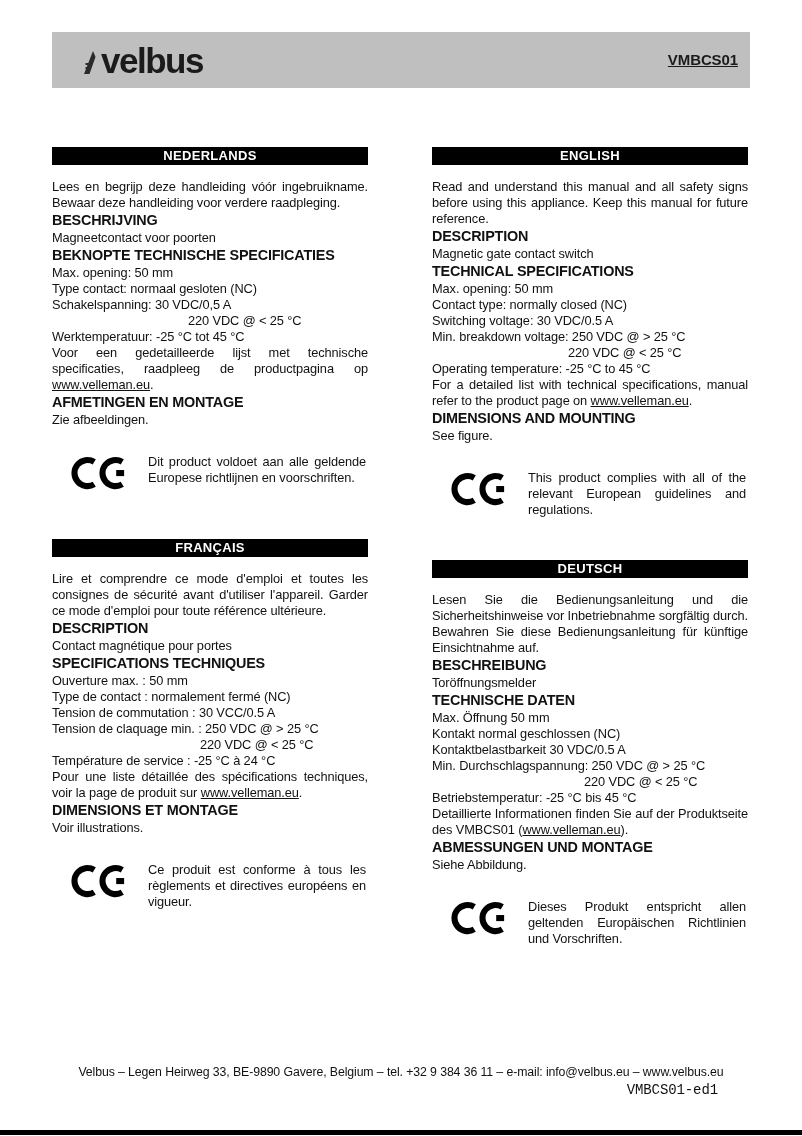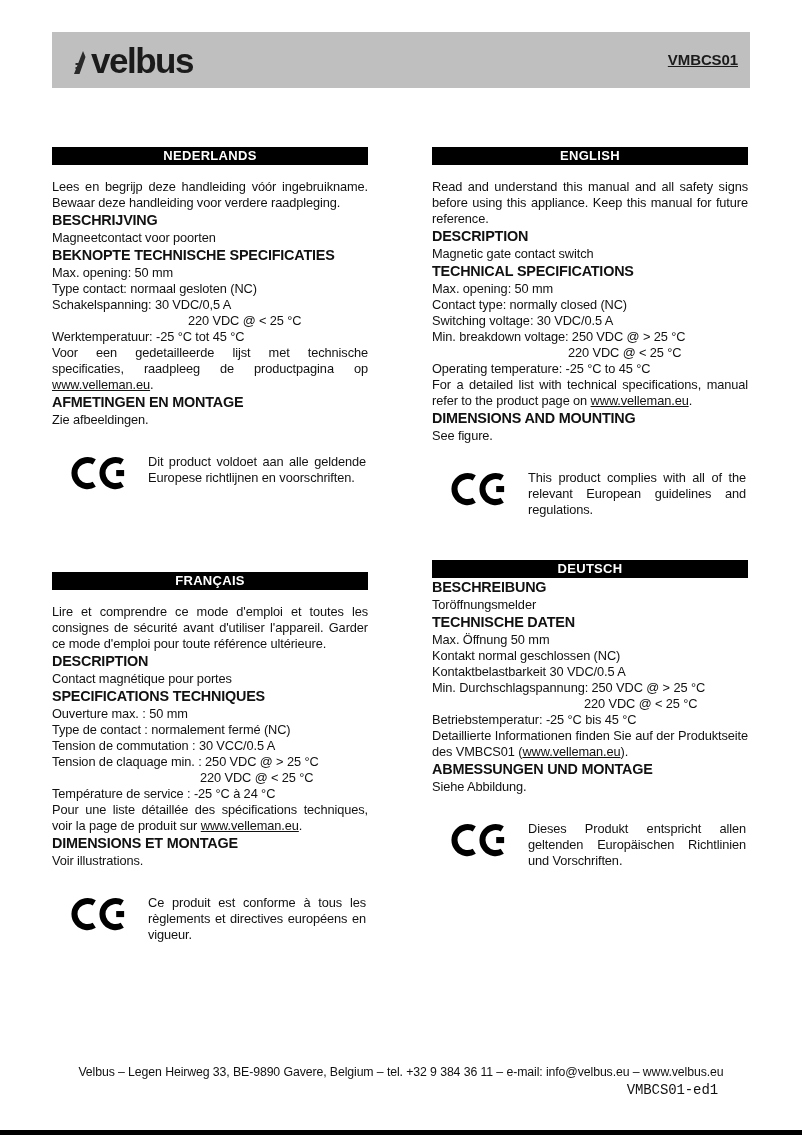--- a/index.html
+++ b/index.html
@@ -9,34 +9,34 @@
     background:#ffffff;color:#111;
     font-family:"Liberation Sans",sans-serif;
     font-size:12.8px;line-height:16px;letter-spacing:-0.1px;
   }
   
   .banner{
     position:absolute;left:52px;top:32px;width:698px;height:56px;
     background:var(--banner-gray,#bfbfbf);
     display:flex;align-items:center;
   }
-  .logo{display:flex;align-items:center;padding-left:22px;}
+  .logo{display:flex;align-items:center;padding-left:32px;}
   .logo svg{margin-right:2px;margin-top:2px;}
   .logo-text{
     font-size:35px;font-weight:700;letter-spacing:-1.5px;color:#1b1b1b;
     line-height:35px;
   }
   .product-code{
     margin-left:auto;padding-right:12px;font-size:15px;font-weight:700;color:#1b1b1b;text-decoration:underline;
   }
   
   .sec{position:absolute;width:316px;}
   #sec-nl{left:52px;top:147px;}
   #sec-en{left:432px;top:147px;}
-  #sec-fr{left:52px;top:572px;}
+  #sec-fr{left:52px;top:539px;}
   #sec-de{left:432px;top:560px;}
   .lang-bar{
     background:var(--bar-black,#000);color:#fff;height:18px;line-height:18px;
     text-align:center;font-weight:700;font-size:13px;letter-spacing:0.3px;
   }
   .intro{margin-top:14px;text-align:justify;}
   .heading{font-weight:700;font-size:14.4px;line-height:17px;margin:1px 0 1px 0;letter-spacing:-0.2px;}
   .spec{white-space:nowrap;}
   .indent{padding-left:136px;}
   #sec-fr .indent{padding-left:148px;}
@@ -158,20 +158,21 @@
         <path d="M112 14 A28 28 0 1 0 112 62" fill="none" stroke="#000" stroke-width="13"></path>
         <line x1="99" y1="38" x2="116" y2="38" stroke="#000" stroke-width="13"></line>
       </svg>
     </div>
     <div class="ce-text">Ce produit est conforme à tous les règlements et directives européens en vigueur.</div>
   </div>
 </section>
 
 <section class="sec" id="sec-de">
   <div class="lang-bar">DEUTSCH</div>
+  <div class="intro">Lesen Sie die Bedienungsanleitung und die Sicherheitshinweise vor Inbetriebnahme sorgfältig durch. Bewahren Sie diese Bedienungsanleitung für künftige Einsichtnahme auf.</div>
   <div class="heading">BESCHREIBUNG</div>
   <div class="txt">Toröffnungsmelder</div>
   <div class="heading">TECHNISCHE DATEN</div>
   <div class="specs">
 
   <div class="spec">Max. Öffnung 50 mm</div>
       <div class="spec">Kontakt normal geschlossen (NC)</div>
       <div class="spec">Kontaktbelastbarkeit 30 VDC/0.5 A</div>
       <div class="spec">Min. Durchschlagspannung: 250 VDC @ &gt; 25 °C</div>
       <div class="spec indent">220 VDC @ &lt; 25 °C</div>

